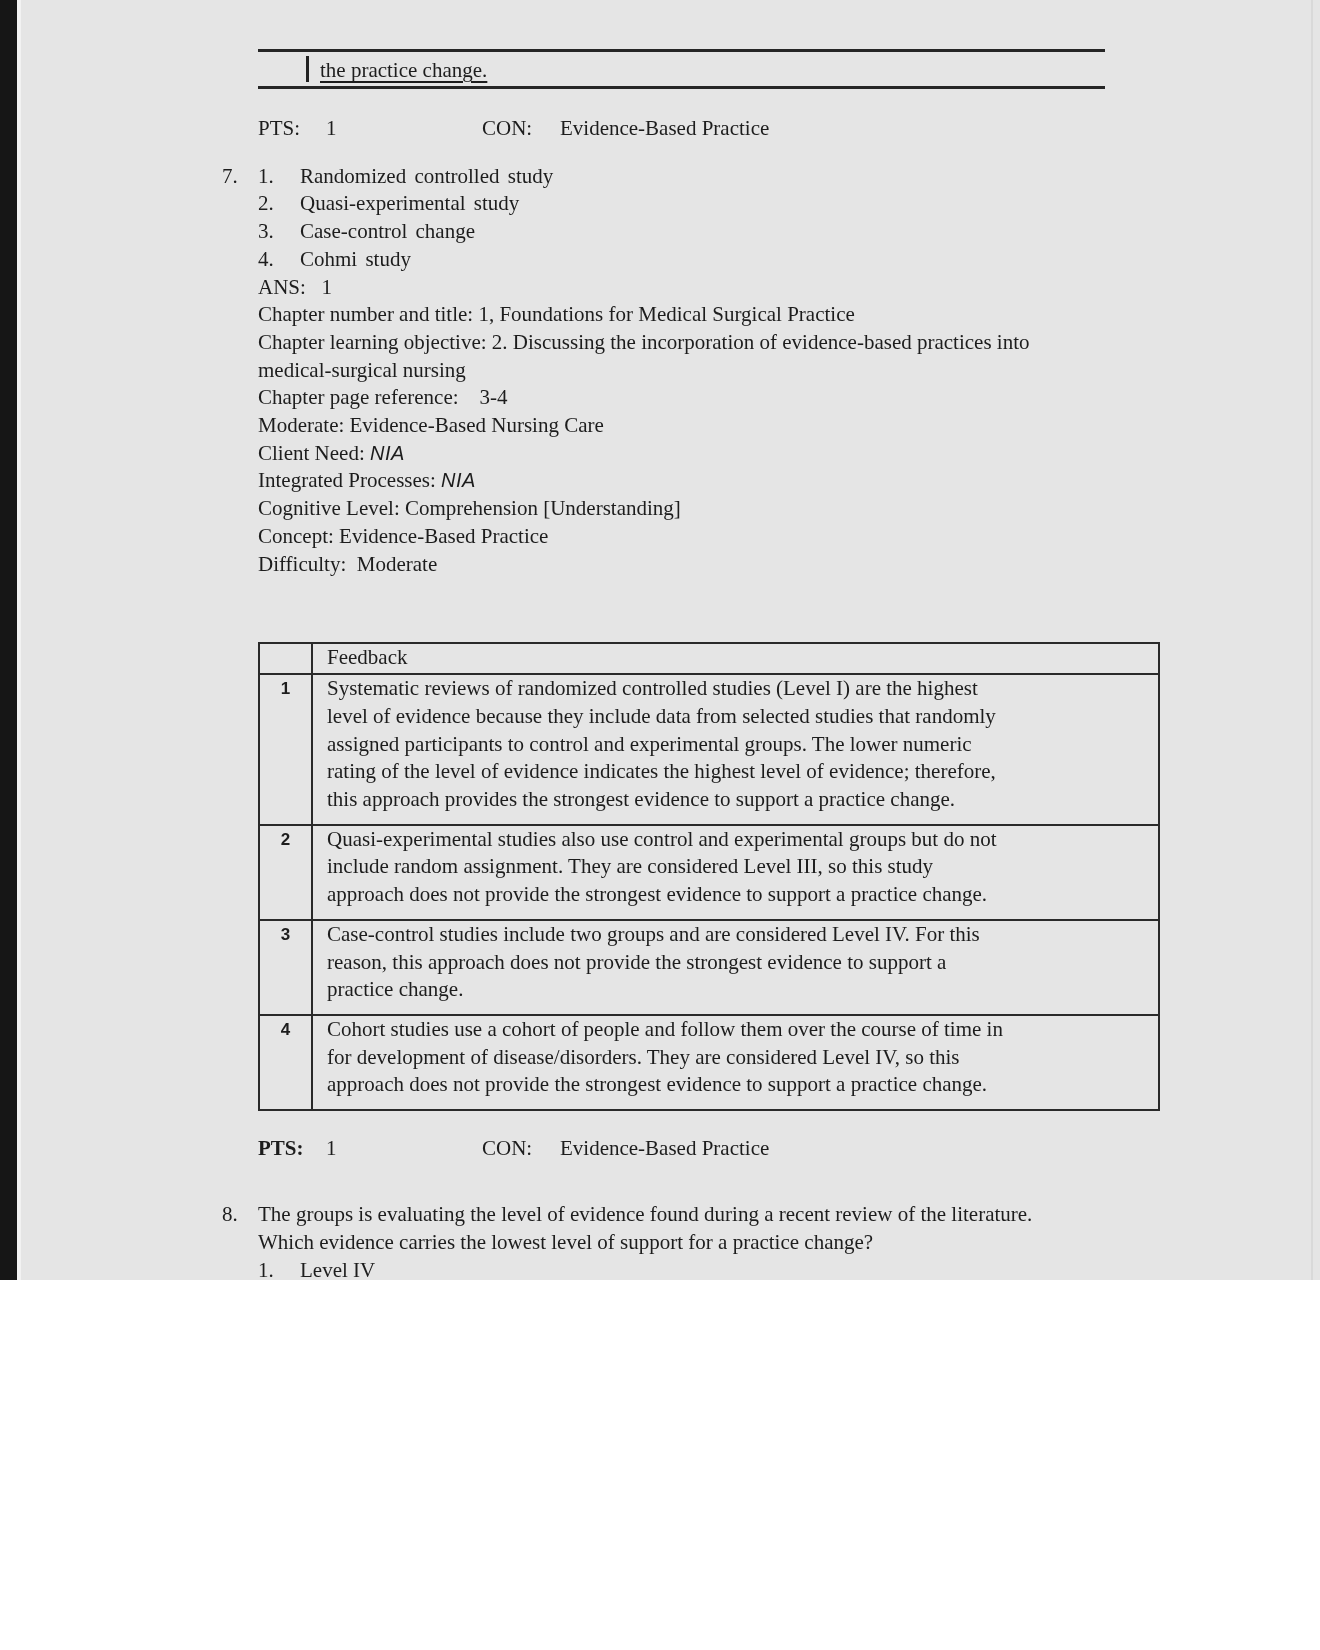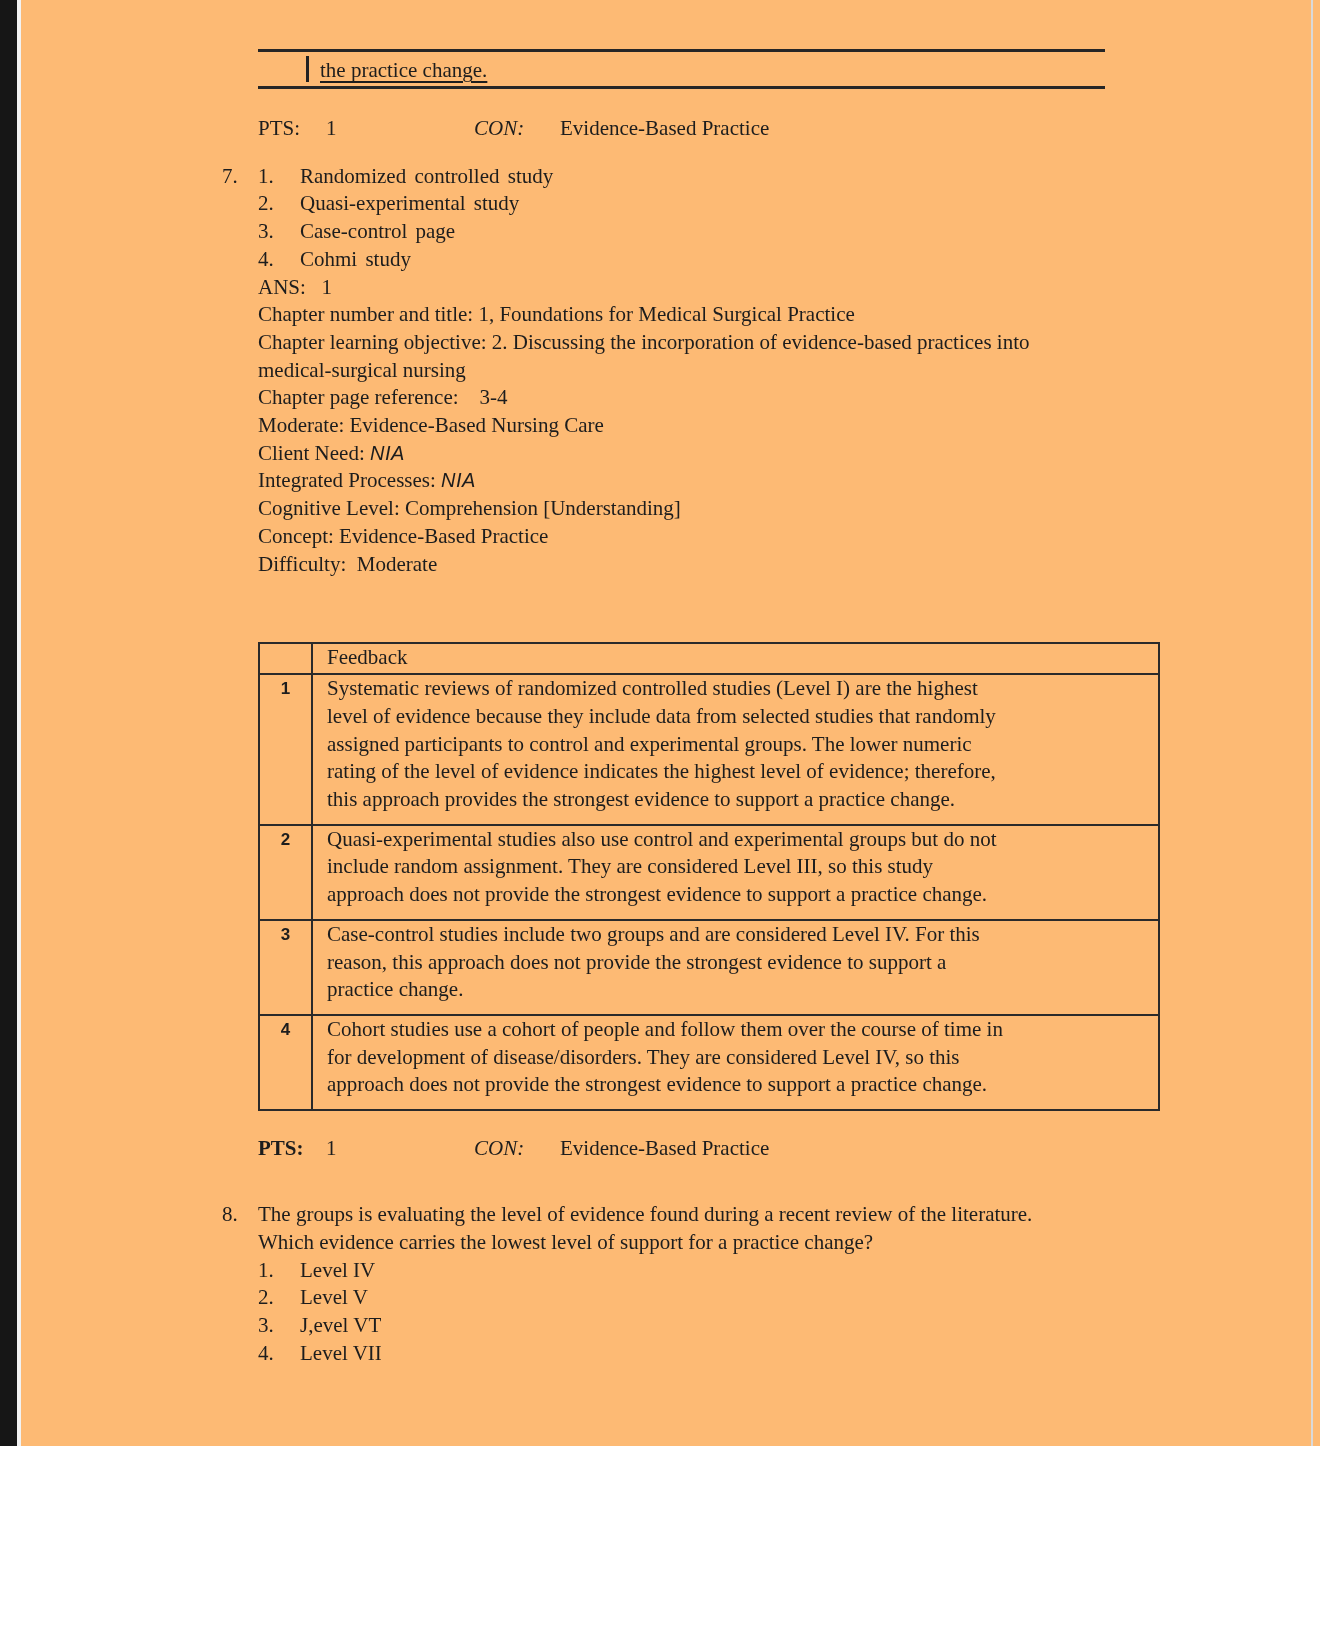--- a/index.html
+++ b/index.html
@@ -1,19 +1,19 @@
 <!DOCTYPE html>
 <html><head>
 <meta charset="utf-8">
 <style>
   html,body{margin:0;padding:0;background:#ffffff;}
   .page{
     position:relative;
-    width:1320px;height:1446px;
-    background:#fdba74;
+    width:1320px;height:1280px;
+    background:#e5e5e5;
     overflow:hidden;
     font-family:"Liberation Serif", serif;
     font-size:21px;line-height:27.7px;
     color:#1d1d1d;
   }
   .left-bar{position:absolute;left:0;top:0;width:17px;height:1650px;background:#161616;}
   .left-bar-edge{position:absolute;left:17px;top:0;width:4px;height:1650px;background:#f2f2f2;}
   .right-scan-line{position:absolute;left:1311px;top:0;width:2px;height:1650px;background:#d9d9d9;}
 
   .content{position:absolute;left:258px;top:0;width:902px;}
@@ -22,21 +22,21 @@
   .rulebox{margin-top:49px;width:847px;border-top:3px solid #262626;}
   .blankline{border-bottom:3px solid #262626;padding:4px 0 1px 48px;white-space:pre;}
   .cursor-mark{display:inline-block;width:3px;height:26px;background:#222;vertical-align:-5px;margin-right:11px;}
   .frag{text-decoration:underline;text-underline-offset:4px;}
 
   
   .pts-row{position:relative;height:28px;}
   .pts-row span{position:absolute;top:0;white-space:pre;}
   .pts-label{left:0;}
   .pts-value{left:68px;}
-  .con-label{left:216px;font-style:italic;}
+  .con-label{left:224px;}
   .con-value{left:302px;}
   .pts-bold .pts-label{font-weight:bold;}
   .pts-first{margin-top:26px;}
   .pts-second{margin-top:24px;}
 
   
   .question{position:relative;width:960px;}
   .q7{margin-top:20px;}
   .q8{margin-top:38px;}
   .qnum{position:absolute;left:-36px;top:0;}
@@ -89,21 +89,21 @@
         <div class="option">
           <span class="onum">1.</span>
           <span class="olabel">Randomized controlled study</span>
         </div>
         <div class="option">
           <span class="onum">2.</span>
           <span class="olabel">Quasi-experimental study</span>
         </div>
         <div class="option">
           <span class="onum">3.</span>
-          <span class="olabel">Case-control page</span>
+          <span class="olabel">Case-control change</span>
         </div>
         <div class="option">
           <span class="onum">4.</span>
           <span class="olabel">Cohmi study</span>
         </div>
       </div>
     </div>
 
     <div class="ansblock">
       <div class="ans-line"><span>ANS:   1</span><span class="nia"></span></div>

